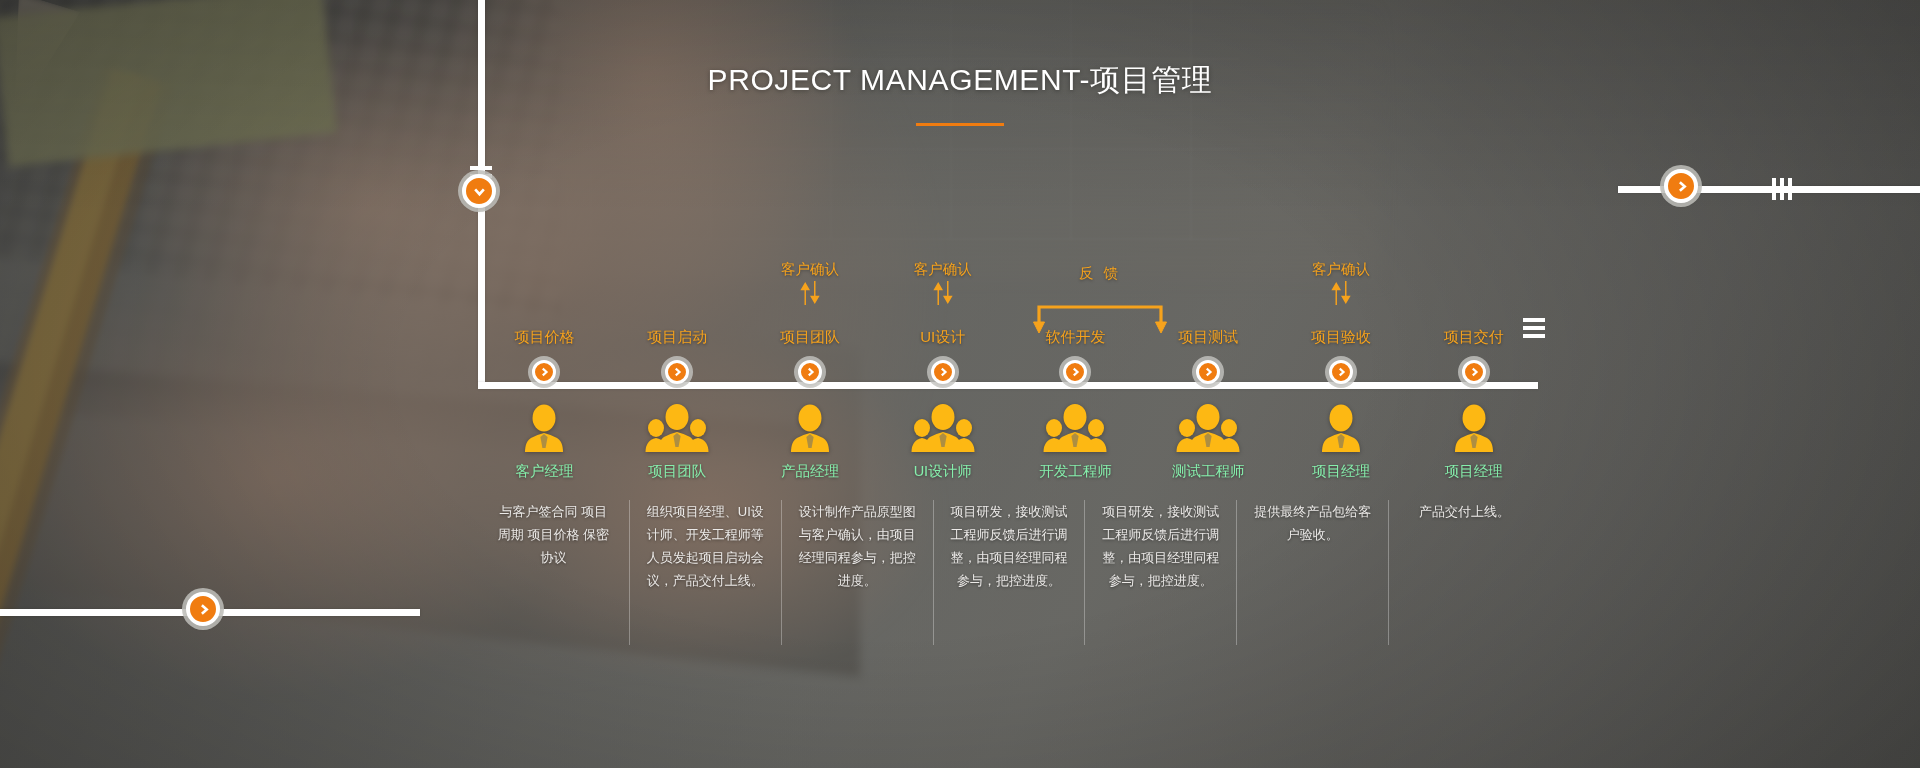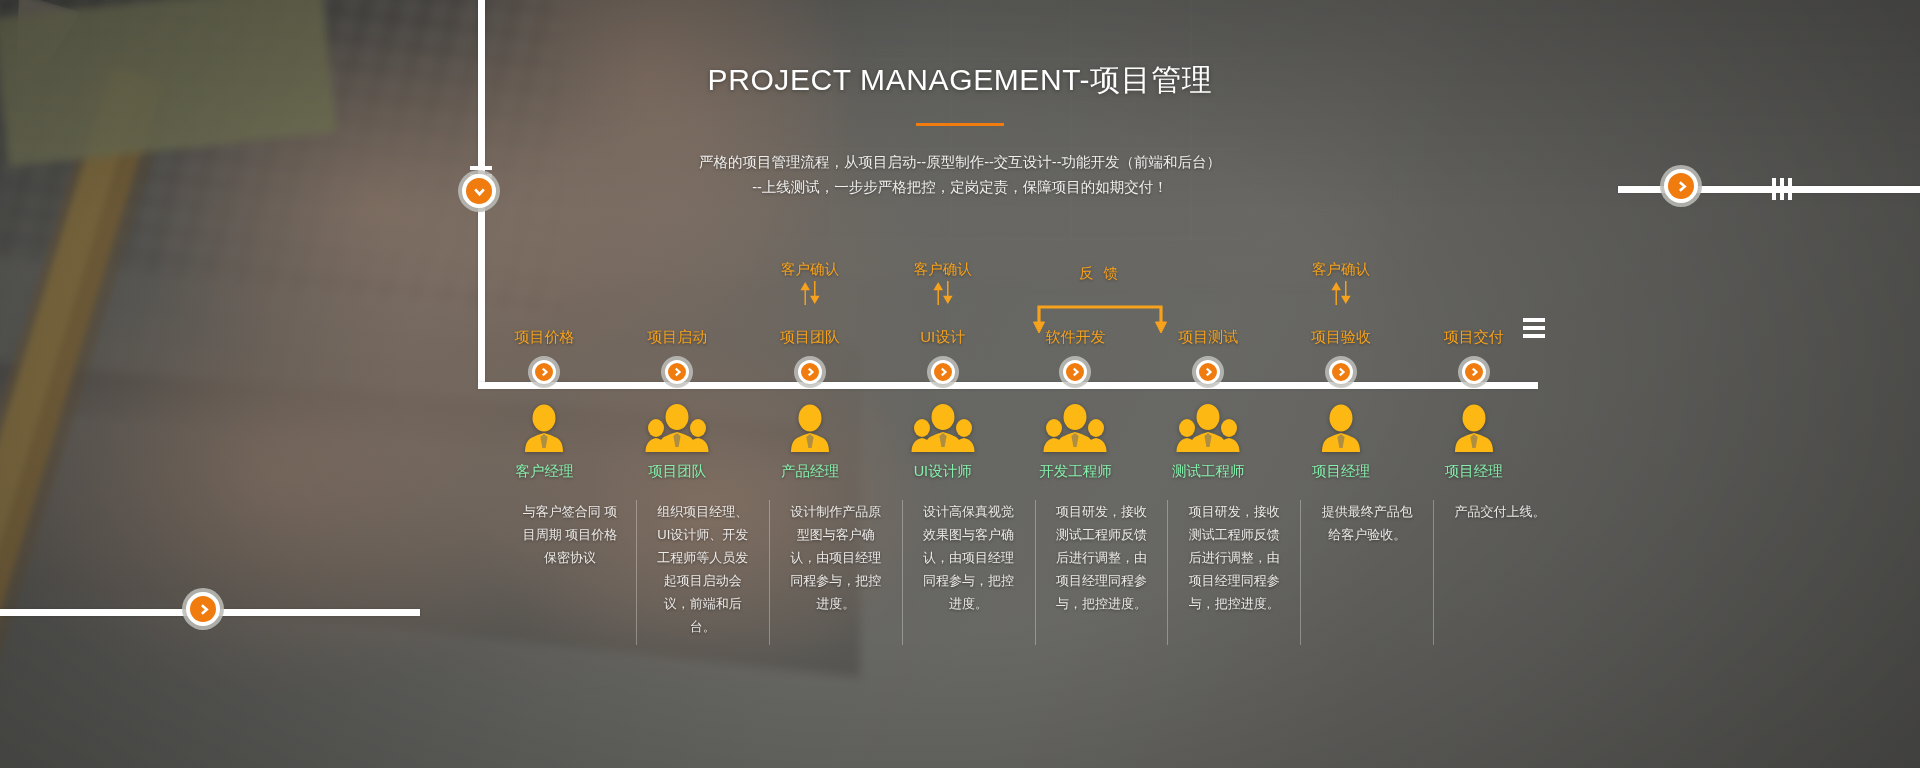--- a/index.html
+++ b/index.html
@@ -197,21 +197,21 @@
 
   .role-icon { height: 60px; display: flex; align-items: flex-end; justify-content: center; }
   .role-icon svg { fill: #fdb813; filter: drop-shadow(0 1px 2px rgba(0,0,0,.3)); }
   .role-name {
     margin-top: 8px; color: #86efac; font-size: 14.5px;
     text-shadow: 0 1px 3px rgba(0,0,0,.45); white-space: nowrap;
   }
 
   
   .details {
-    position: absolute; left: 504px; top: 500px; width: 1062px; display: flex;
+    position: absolute; left: 478px; top: 500px; width: 1062px; display: flex;
   }
   .detail-col {
     flex: 1 1 0;
     padding: 0 16px;
     min-height: 145px;
     border-right: 1px solid rgba(255,255,255,.30);
   }
   .detail-col:last-child { border-right: none; }
   .detail-text {
     color: #eceae8; font-size: 13px; line-height: 23px; text-align: center;
@@ -284,24 +284,20 @@
   </div>
   <div class="knob knob-right">
     <svg viewBox="0 0 12 12">
         <polyline points="4.5,2 9,6 4.5,10"></polyline>
       </svg>
   </div>
 
   <div class="header">
     <div class="title">PROJECT MANAGEMENT-项目管理</div>
     <div class="title-rule"></div>
-    <div class="subtitle">
-      <div>严格的项目管理流程，从项目启动--原型制作--交互设计--功能开发（前端和后台）</div>
-      <div>--上线测试，一步步严格把控，定岗定责，保障项目的如期交付！</div>
-    </div>
   </div>
 
   <div class="timeline" id="timeline">
       <div class="step">
         <div class="annot"></div>
         <div class="step-name">项目价格</div>
         <div class="node-row">
           <div class="node">
             <svg viewBox="0 0 12 12">
               <polyline points="4.5,2 9,6 4.5,10"></polyline>
@@ -502,29 +498,26 @@
   </div>
 
   <div class="details" id="details">
       <div class="detail-col">
         <div class="detail-text">与客户签合同
 项目周期
 项目价格
 保密协议</div>
       </div>
       <div class="detail-col">
-        <div class="detail-text">组织项目经理、UI设计师、开发工程师等人员发起项目启动会议，前端和后台。</div>
+        <div class="detail-text">组织项目经理、UI设计师、开发工程师等人员发起项目启动会议，产品交付上线。</div>
       </div>
       <div class="detail-col">
         <div class="detail-text">设计制作产品原型图与客户确认，由项目经理同程参与，把控进度。</div>
       </div>
       <div class="detail-col">
-        <div class="detail-text">设计高保真视觉效果图与客户确认，由项目经理同程参与，把控进度。</div>
-      </div>
-      <div class="detail-col">
         <div class="detail-text">项目研发，接收测试工程师反馈后进行调整，由项目经理同程参与，把控进度。</div>
       </div>
       <div class="detail-col">
         <div class="detail-text">项目研发，接收测试工程师反馈后进行调整，由项目经理同程参与，把控进度。</div>
       </div>
       <div class="detail-col">
         <div class="detail-text">提供最终产品包给客户验收。</div>
       </div>
       <div class="detail-col">
         <div class="detail-text">产品交付上线。</div>

